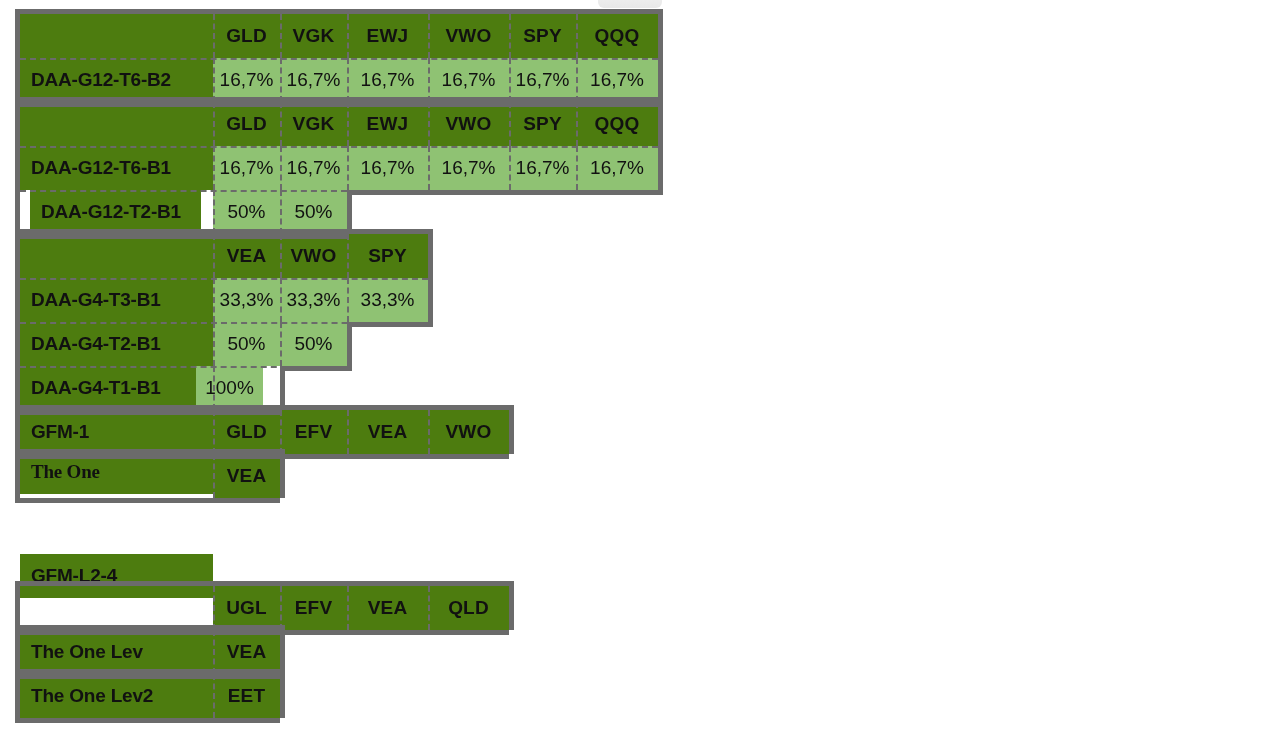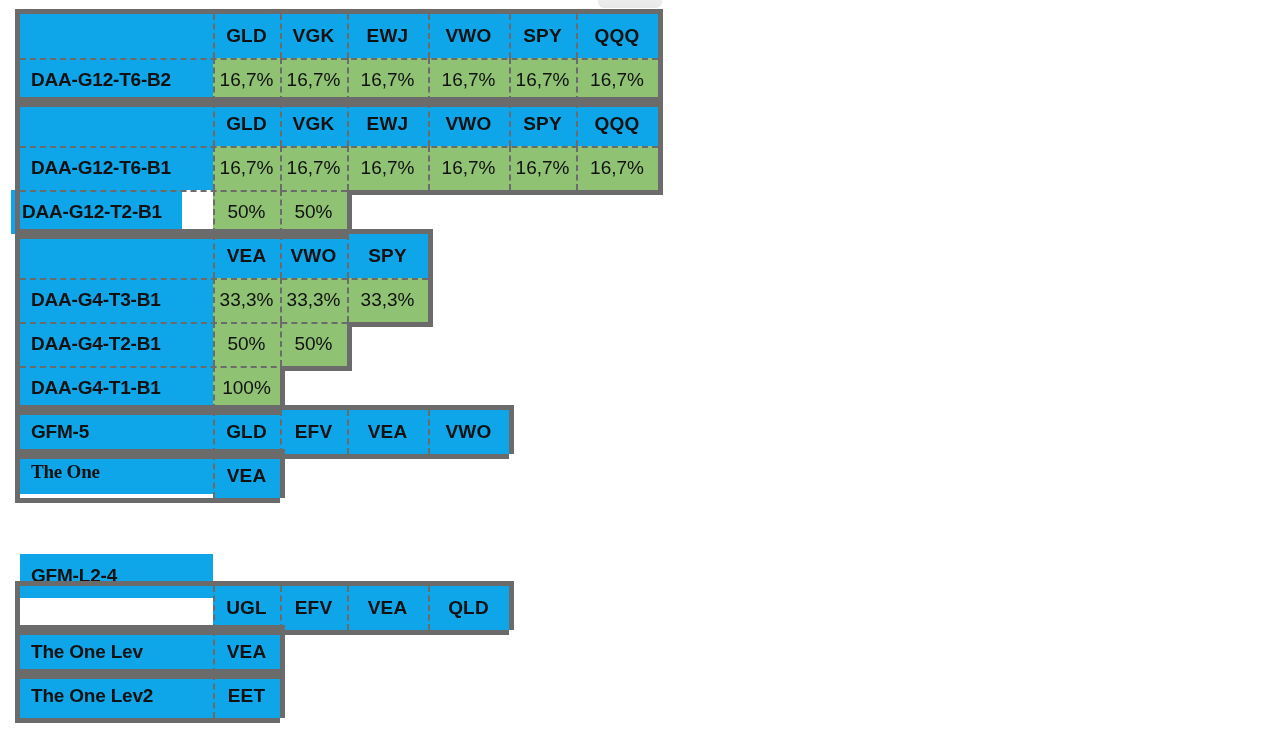--- a/index.html
+++ b/index.html
@@ -19,21 +19,21 @@
     width: 64px; height: 18px;
     background: linear-gradient(#f2f2f2, #e8e8e8);
     border-radius: 6px;
   }
 
   
   .cell {
     position: absolute;
     display: flex;
     align-items: center;
-    background: #0ea5e9;
+    background: #4d7c0f;
     font-size: 19px;
     color: #111111;
     white-space: nowrap;
   }
   .cell.label {
     justify-content: flex-start;
     padding-left: 11px;
     font-weight: 700;
     letter-spacing: -0.2px;
   }
@@ -99,37 +99,37 @@
       <div class="cell ticker" style="left: 428px; top: 102px; width: 81px; height: 44px;">VWO</div>
       <div class="cell ticker" style="left: 509px; top: 102px; width: 67px; height: 44px;">SPY</div>
       <div class="cell ticker" style="left: 576px; top: 102px; width: 82px; height: 44px;">QQQ</div>
       <div class="cell label" style="left: 20px; top: 146px; width: 193px; height: 44px;">DAA-G12-T6-B1</div>
       <div class="cell value filled" style="left: 213px; top: 146px; width: 67px; height: 44px;">16,7%</div>
       <div class="cell value filled" style="left: 280px; top: 146px; width: 67px; height: 44px;">16,7%</div>
       <div class="cell value filled" style="left: 347px; top: 146px; width: 81px; height: 44px;">16,7%</div>
       <div class="cell value filled" style="left: 428px; top: 146px; width: 81px; height: 44px;">16,7%</div>
       <div class="cell value filled" style="left: 509px; top: 146px; width: 67px; height: 44px;">16,7%</div>
       <div class="cell value filled" style="left: 576px; top: 146px; width: 82px; height: 44px;">16,7%</div>
-      <div class="cell label" style="left: 11px; top: 190px; width: 171px; height: 44px;">DAA-G12-T2-B1</div>
+      <div class="cell label" style="left: 30px; top: 190px; width: 171px; height: 44px;">DAA-G12-T2-B1</div>
       <div class="cell value filled" style="left: 213px; top: 190px; width: 67px; height: 44px;">50%</div>
       <div class="cell value filled" style="left: 280px; top: 190px; width: 67px; height: 44px;">50%</div>
       <div class="cell" style="left: 20px; top: 234px; width: 193px; height: 44px;"></div>
       <div class="cell ticker" style="left: 213px; top: 234px; width: 67px; height: 44px;">VEA</div>
       <div class="cell ticker" style="left: 280px; top: 234px; width: 67px; height: 44px;">VWO</div>
       <div class="cell ticker" style="left: 347px; top: 234px; width: 81px; height: 44px;">SPY</div>
       <div class="cell label" style="left: 20px; top: 278px; width: 193px; height: 44px;">DAA-G4-T3-B1</div>
       <div class="cell value filled" style="left: 213px; top: 278px; width: 67px; height: 44px;">33,3%</div>
       <div class="cell value filled" style="left: 280px; top: 278px; width: 67px; height: 44px;">33,3%</div>
       <div class="cell value filled" style="left: 347px; top: 278px; width: 81px; height: 44px;">33,3%</div>
       <div class="cell label" style="left: 20px; top: 322px; width: 193px; height: 44px;">DAA-G4-T2-B1</div>
       <div class="cell value filled" style="left: 213px; top: 322px; width: 67px; height: 44px;">50%</div>
       <div class="cell value filled" style="left: 280px; top: 322px; width: 67px; height: 44px;">50%</div>
       <div class="cell label" style="left: 20px; top: 366px; width: 193px; height: 44px;">DAA-G4-T1-B1</div>
-      <div class="cell value filled" style="left: 213px; top: 366px; width: 67px; height: 44px;">100%</div>
-      <div class="cell label" style="left: 20px; top: 410px; width: 193px; height: 44px;">GFM-5</div>
+      <div class="cell value filled" style="left: 196px; top: 366px; width: 67px; height: 44px;">100%</div>
+      <div class="cell label" style="left: 20px; top: 410px; width: 193px; height: 44px;">GFM-1</div>
       <div class="cell ticker" style="left: 213px; top: 410px; width: 67px; height: 44px;">GLD</div>
       <div class="cell ticker" style="left: 280px; top: 410px; width: 67px; height: 44px;">EFV</div>
       <div class="cell ticker" style="left: 347px; top: 410px; width: 81px; height: 44px;">VEA</div>
       <div class="cell ticker" style="left: 428px; top: 410px; width: 81px; height: 44px;">VWO</div>
       <div class="cell label" style="left: 20px; top: 450px; width: 193px; height: 44px; font-family: Liberation Serif, serif;">The One</div>
       <div class="cell ticker" style="left: 213px; top: 454px; width: 67px; height: 44px;">VEA</div>
       <div class="hdash" style="left: 20px; top: 58px; width: 638px;"></div>
       <div class="vdash" style="left: 213px; top: 14px; height: 44px;"></div>
       <div class="vdash" style="left: 280px; top: 14px; height: 44px;"></div>
       <div class="vdash" style="left: 347px; top: 14px; height: 44px;"></div>

